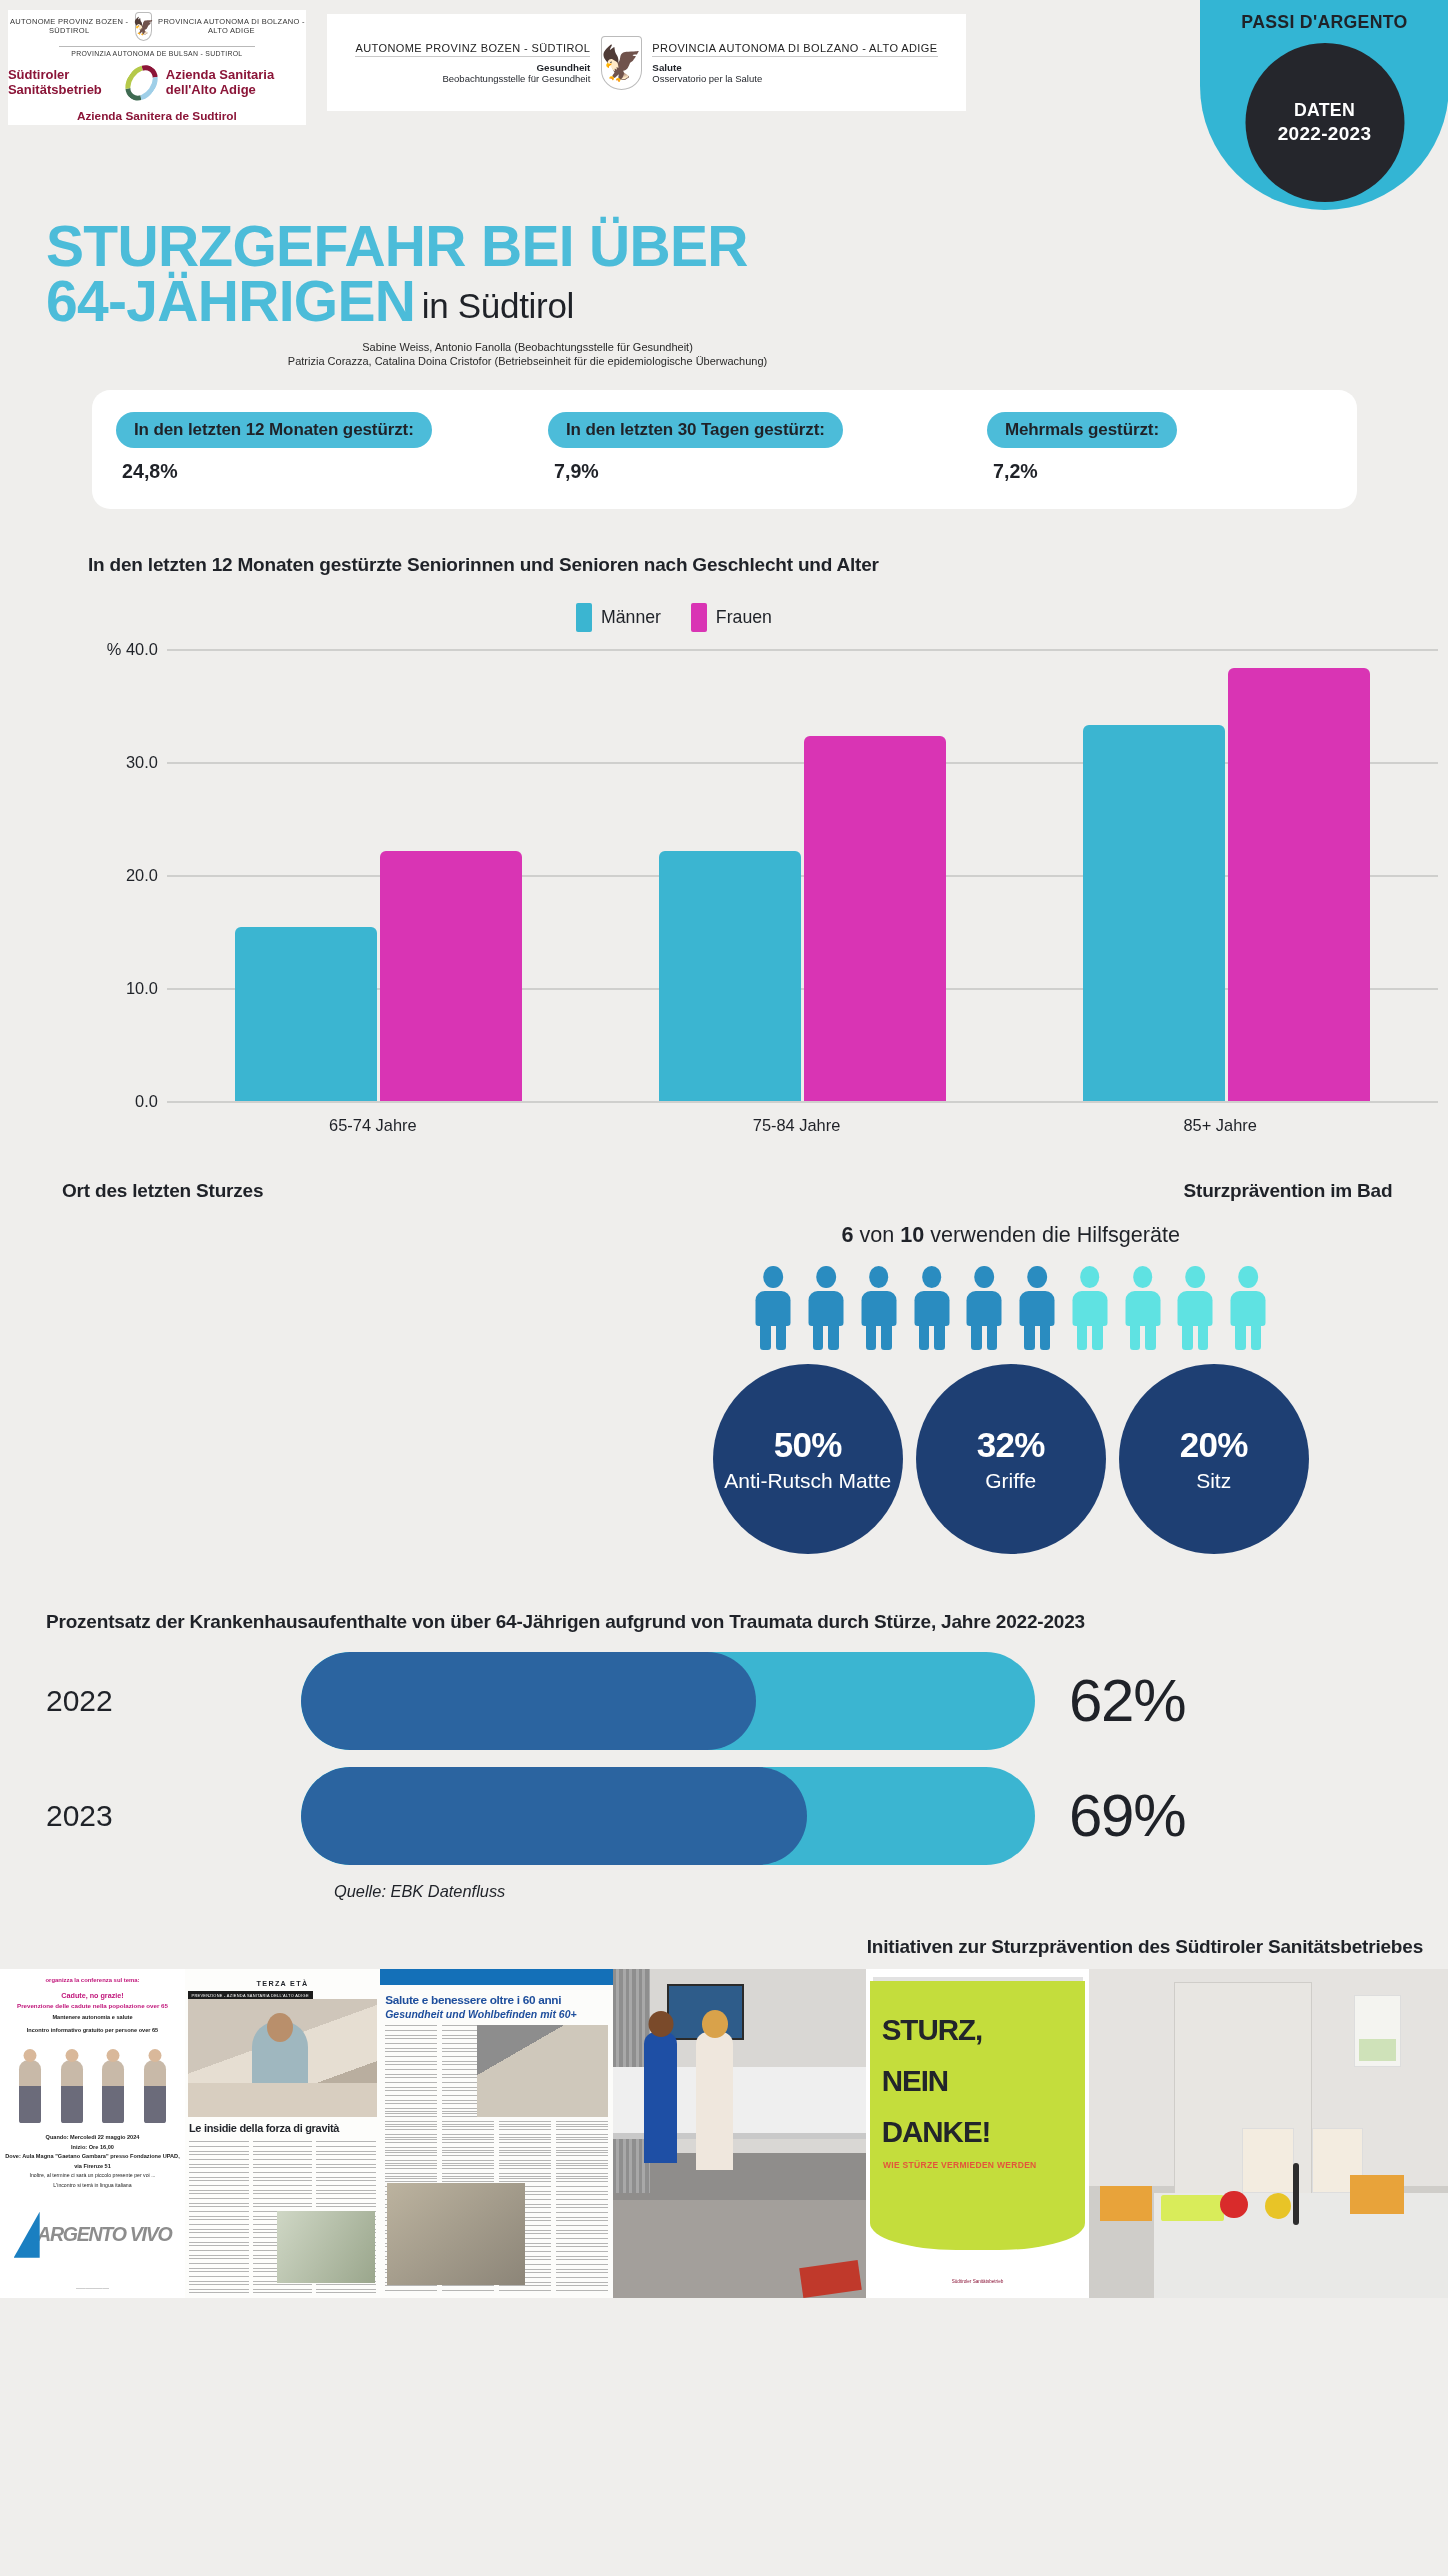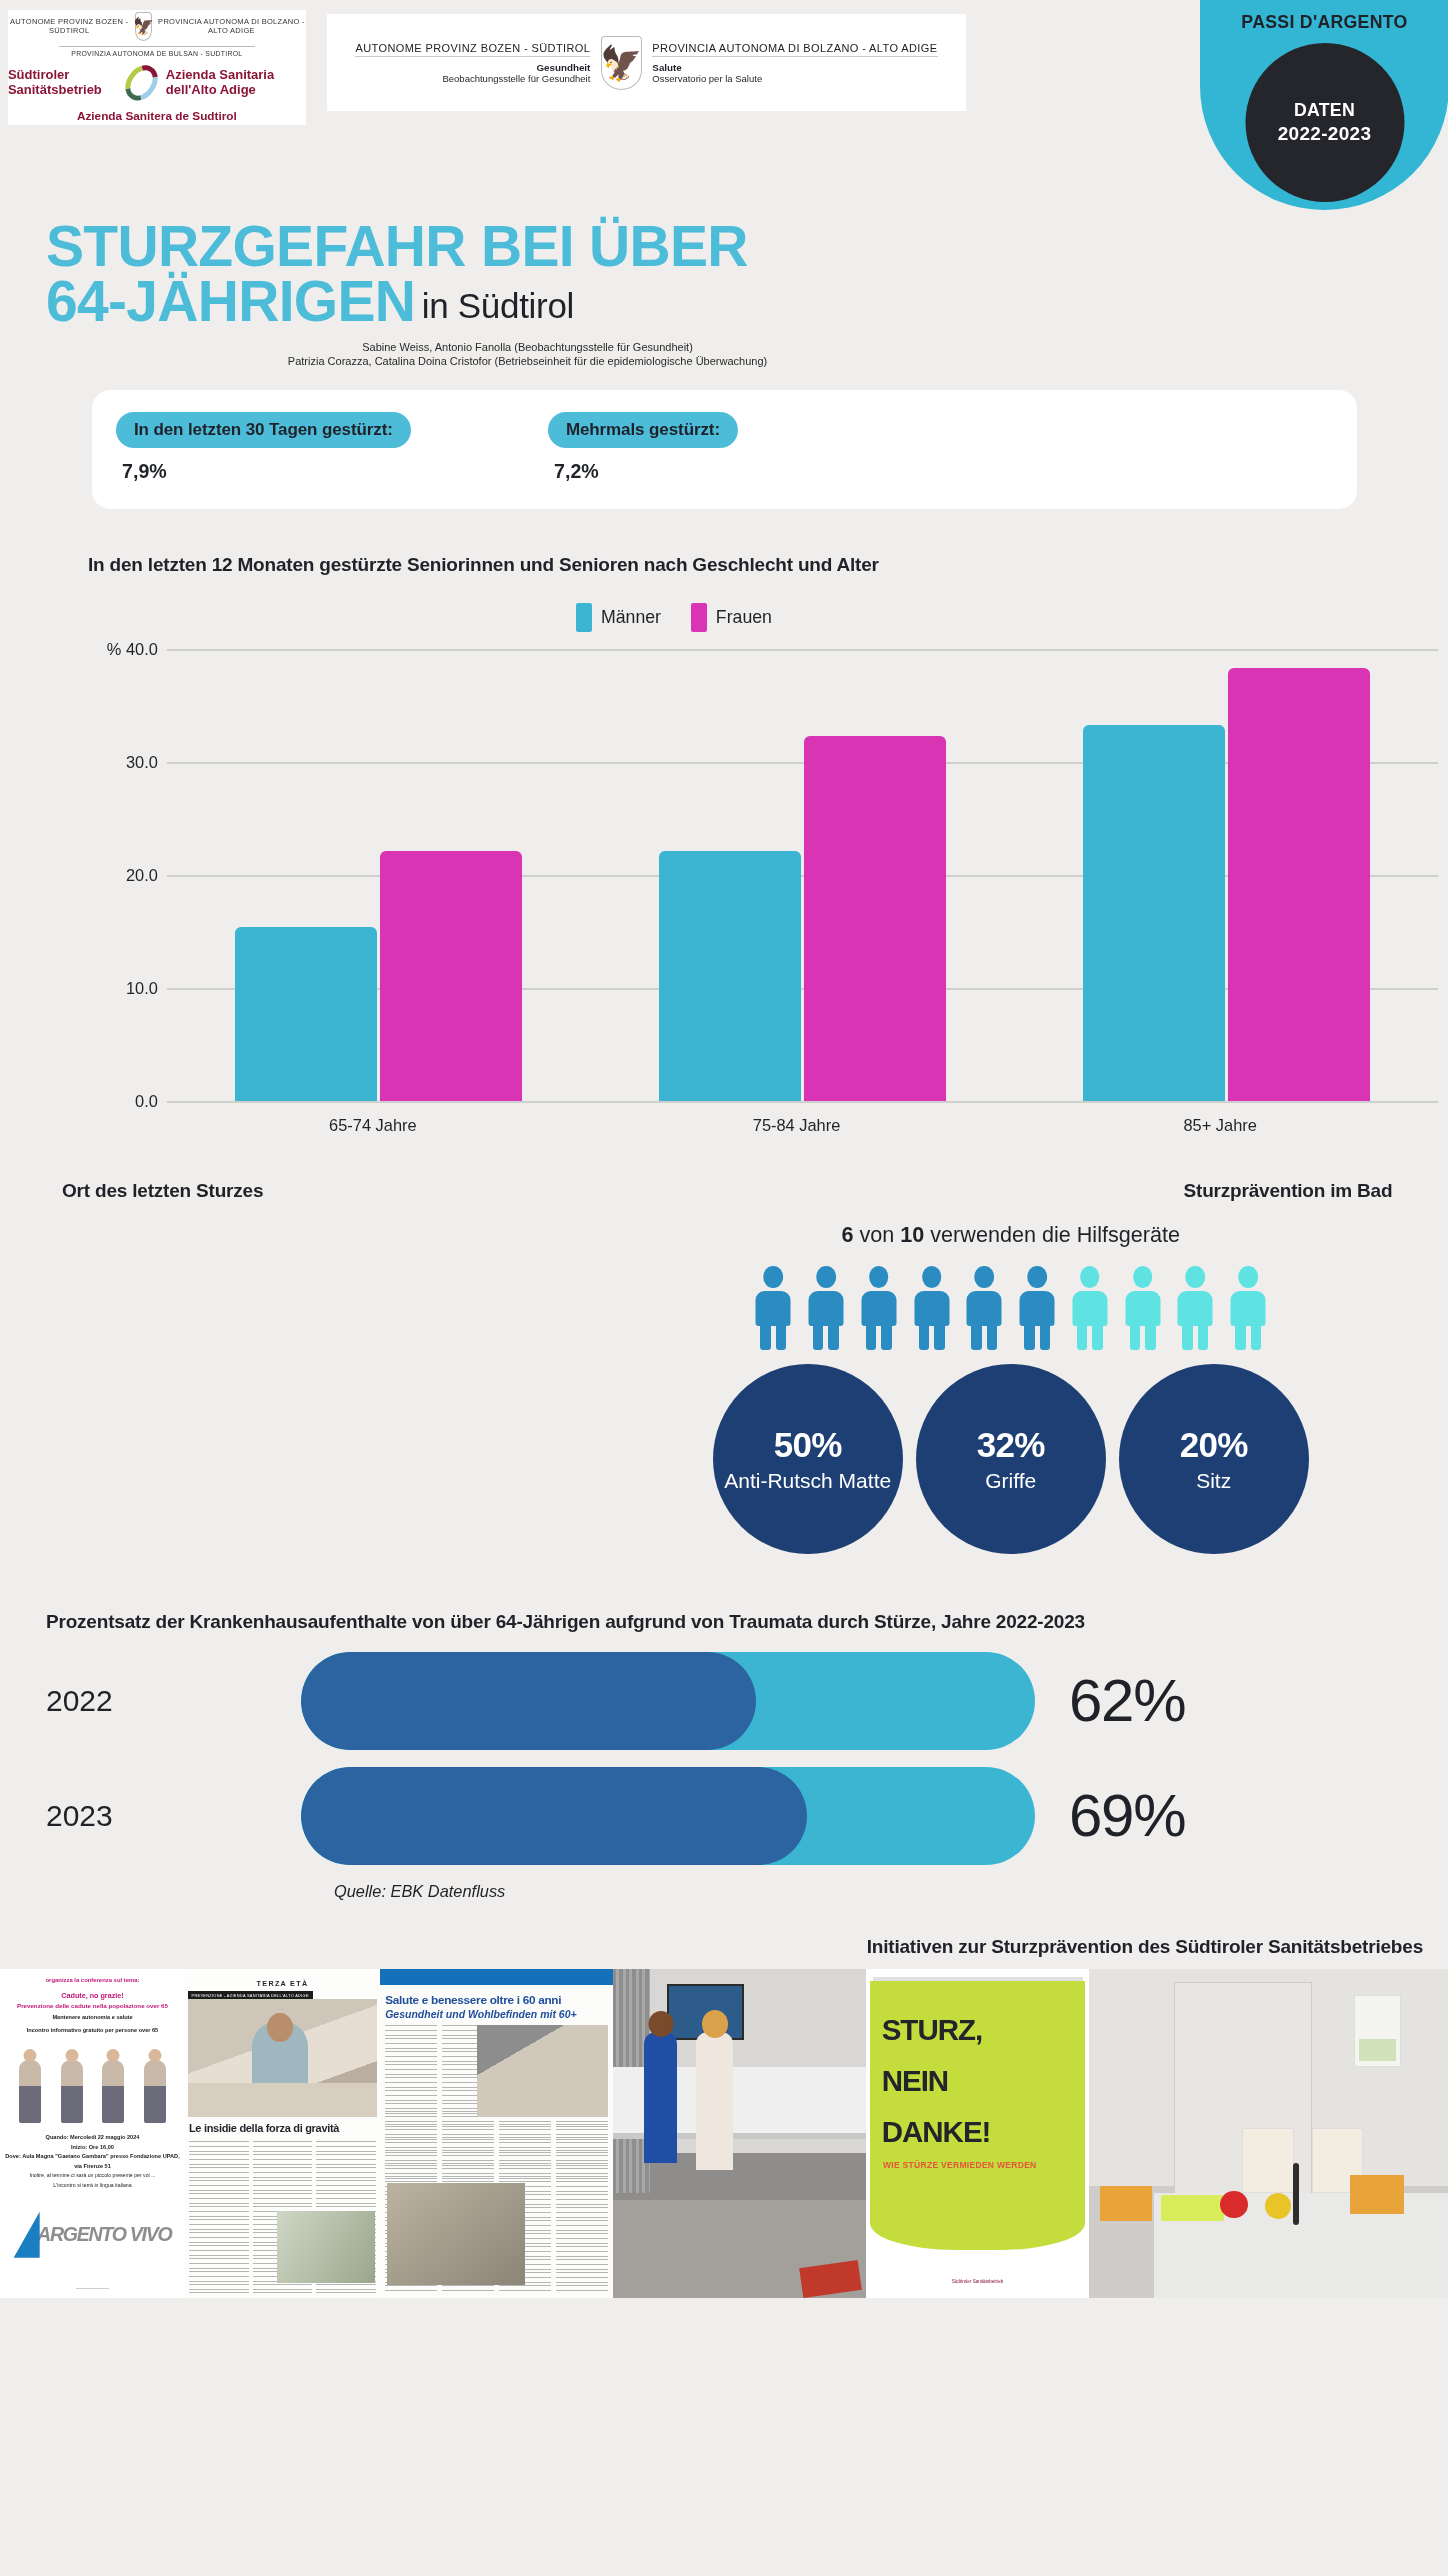--- a/index.html
+++ b/index.html
@@ -276,20 +276,24 @@
     <div class="in-suedtirol">in Südtirol</div>
   </div>
   <div class="authors">
     <div>Sabine Weiss, Antonio Fanolla (Beobachtungsstelle für Gesundheit)</div>
     <div>Patrizia Corazza, Catalina Doina Cristofor (Betriebseinheit für die epidemiologische Überwachung)</div>
   </div>
 </div>
 
 <div class="kpi-card">
   <div class="kpi">
+    <div class="kpi-pill">In den letzten 12 Monaten gestürzt:</div>
+    <div class="kpi-val">24,8%</div>
+  </div>
+  <div class="kpi">
     <div class="kpi-pill">In den letzten 30 Tagen gestürzt:</div>
     <div class="kpi-val">7,9%</div>
   </div>
   <div class="kpi">
     <div class="kpi-pill">Mehrmals gestürzt:</div>
     <div class="kpi-val">7,2%</div>
   </div>
 </div>
 
 <div id="bar-section">

